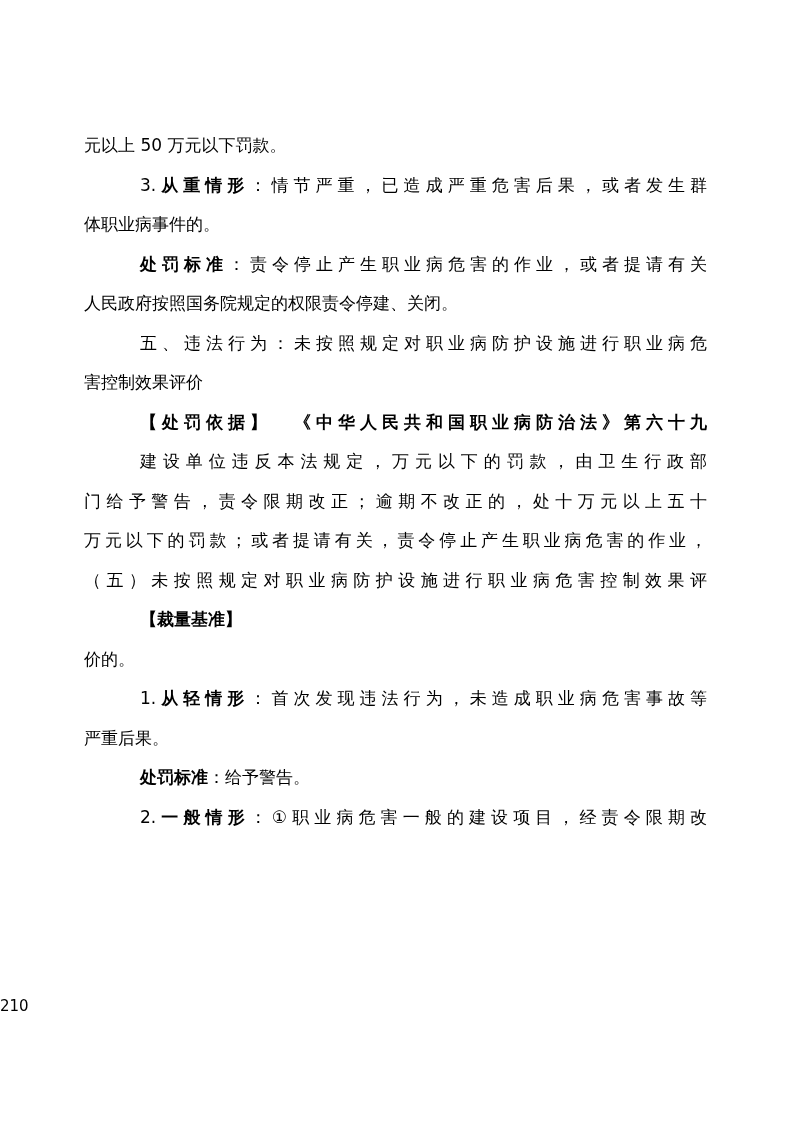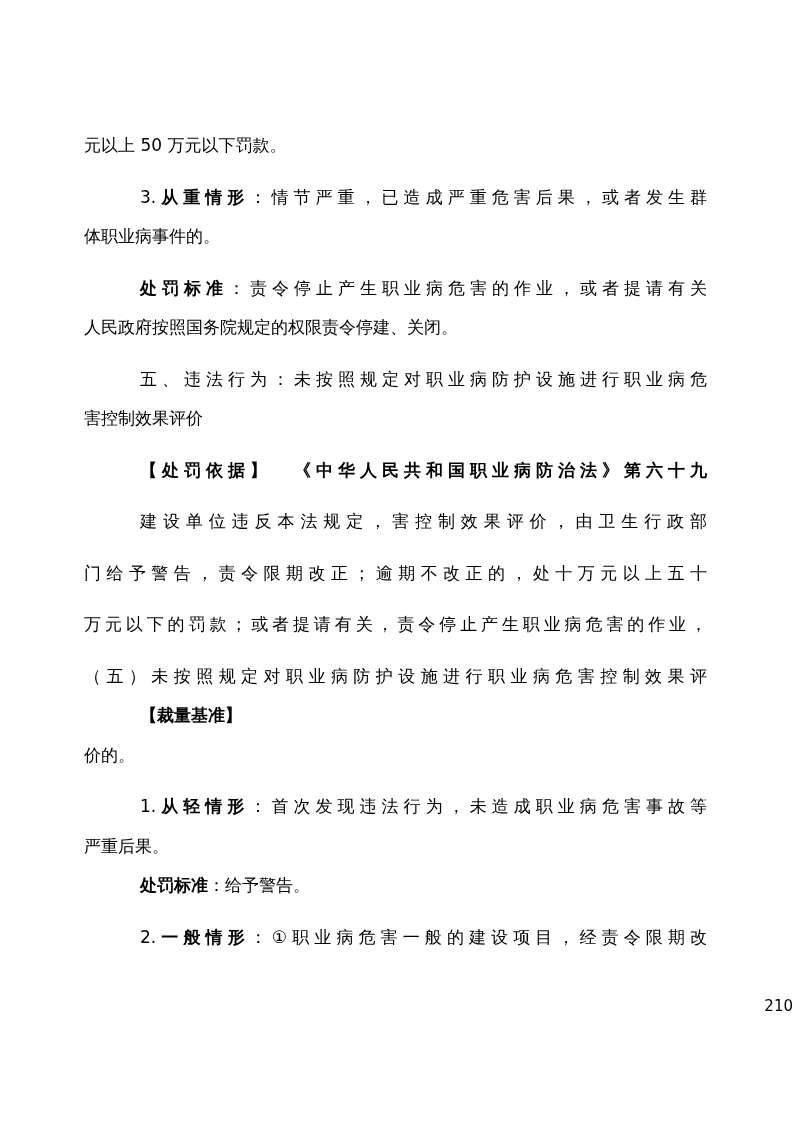--- a/index.html
+++ b/index.html
@@ -29,53 +29,52 @@
     white-space: nowrap;
     color: #000;
     letter-spacing: 0px;
   }
   .line.fill {
     text-align: justify;
     text-align-last: justify;
     text-justify: inter-character;
     white-space: normal;
     overflow: hidden;
-    margin-top: 12px;
   }
   .line.indent {
     padding-left: 56px;
   }
   .b {
     font-weight: 700;
   }
   #footer {
     position: absolute;
     left: 0;
     top: 996px;
     width: 793px;
-    text-align: right;
+    text-align: left;
     font-size: 15px;
     line-height: 20px;
     color: #000;
   }
 </style>
 </head>
 <body>
 
 <div id="page">
   <div id="doc-body">
       <div class="line"><span>元以上 50 万元以下罚款。</span></div>
       <div class="line indent fill"><span>3.</span><span class="b">从重情形</span><span>：情节严重，已造成严重危害后果，或者发生群</span></div>
       <div class="line"><span>体职业病事件的。</span></div>
       <div class="line indent fill"><span class="b">处罚标准</span><span>：责令停止产生职业病危害的作业，或者提请有关</span></div>
       <div class="line"><span>人民政府按照国务院规定的权限责令停建、关闭。</span></div>
       <div class="line indent fill"><span>五、违法行为：未按照规定对职业病防护设施进行职业病危</span></div>
       <div class="line"><span>害控制效果评价</span></div>
       <div class="line indent fill"><span class="b">【处罚依据】　《中华人民共和国职业病防治法》第六十九</span></div>
-      <div class="line indent fill"><span>建设单位违反本法规定，害控制效果评价，由卫生行政部</span></div>
+      <div class="line indent fill"><span>建设单位违反本法规定，万元以下的罚款，由卫生行政部</span></div>
       <div class="line fill"><span>门给予警告，责令限期改正；逾期不改正的，处十万元以上五十</span></div>
       <div class="line fill"><span>万元以下的罚款；或者提请有关，责令停止产生职业病危害的作业，</span></div>
       <div class="line fill"><span>（五）未按照规定对职业病防护设施进行职业病危害控制效果评</span></div>
       <div class="line indent"><span class="b">【裁量基准】</span></div>
       <div class="line"><span>价的。</span></div>
       <div class="line indent fill"><span>1.</span><span class="b">从轻情形</span><span>：首次发现违法行为，未造成职业病危害事故等</span></div>
       <div class="line"><span>严重后果。</span></div>
       <div class="line indent"><span class="b">处罚标准</span><span>：给予警告。</span></div>
       <div class="line indent fill"><span>2.</span><span class="b">一般情形</span><span>：①职业病危害一般的建设项目，经责令限期改</span></div>
     </div>

